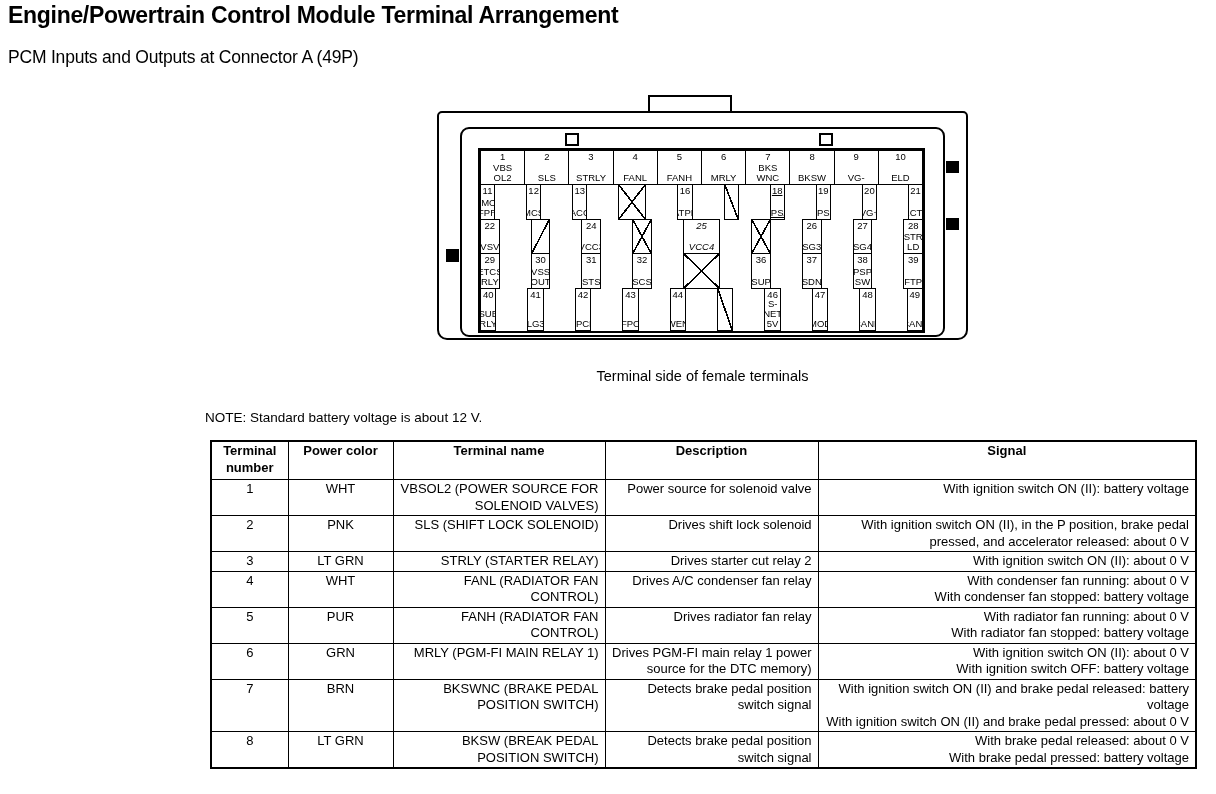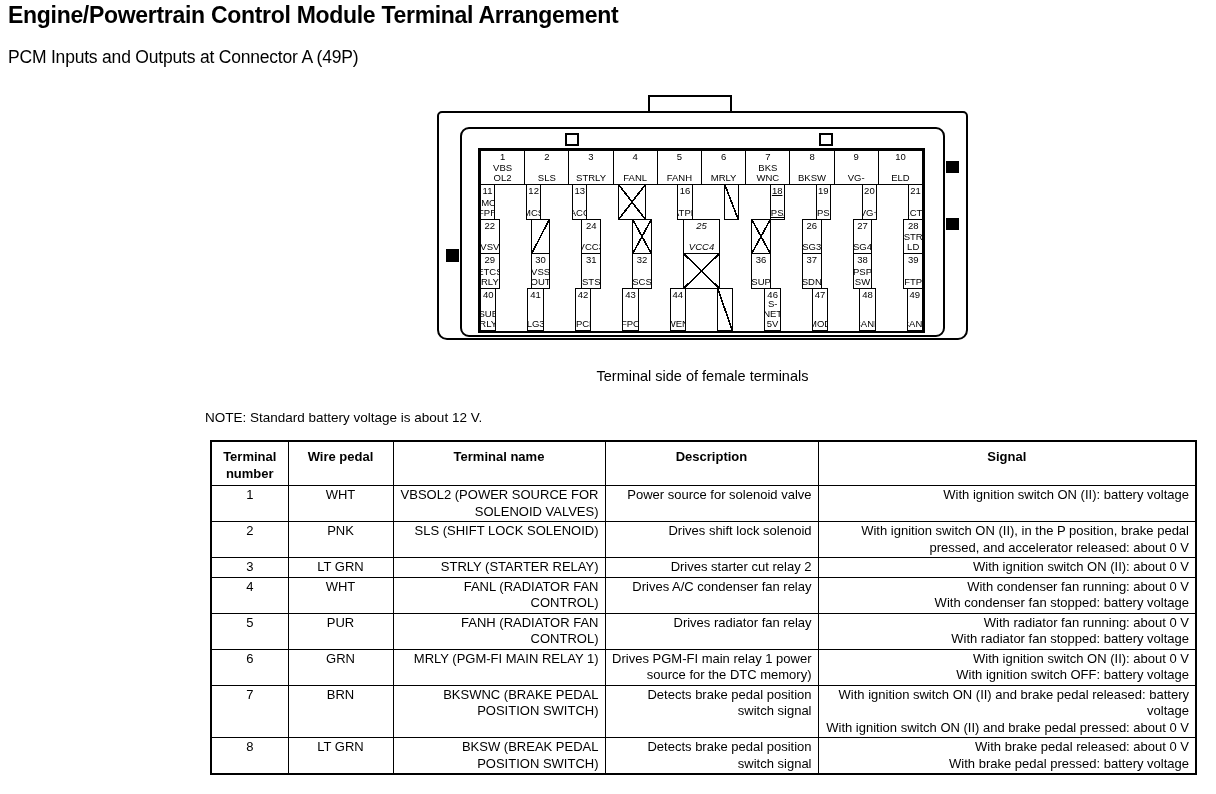--- a/index.html
+++ b/index.html
@@ -91,21 +91,21 @@
     font-size: 13px;
   }
   .pin-table th, .pin-table td {
     border: 1px solid #000;
     padding: 1px 6px;
     vertical-align: top;
     line-height: 16.5px;
   }
   .pin-table th {
     text-align: center; font-weight: bold;
-    padding-top: 7px; padding-bottom: 3px;
+    padding-top: 1px; padding-bottom: 3px;
   }
   td.col-num   { text-align: center; }
   td.col-color { text-align: center; }
   td.col-name, td.col-desc, td.col-signal { text-align: right; white-space: pre-line; }
 </style>
 </head>
 <body>
 
 <h1 class="page-title">Engine/Powertrain Control Module Terminal Arrangement</h1>
 <h2 class="page-subtitle">PCM Inputs and Outputs at Connector A (49P)</h2>
@@ -321,21 +321,21 @@
   <colgroup>
     <col style="width:77px">
       <col style="width:105px">
       <col style="width:212px">
       <col style="width:213px">
       <col style="width:378px">
   </colgroup>
   <thead>
     <tr>
       <th>Terminal number</th>
-      <th>Wire pedal</th>
+      <th>Power color</th>
       <th>Terminal name</th>
       <th>Description</th>
       <th>Signal</th>
     </tr>
   </thead>
   <tbody>
       <tr>
         <td class="col-num">1</td>
         <td class="col-color">WHT</td>
         <td class="col-name">VBSOL2 (POWER SOURCE FOR SOLENOID VALVES)</td>

